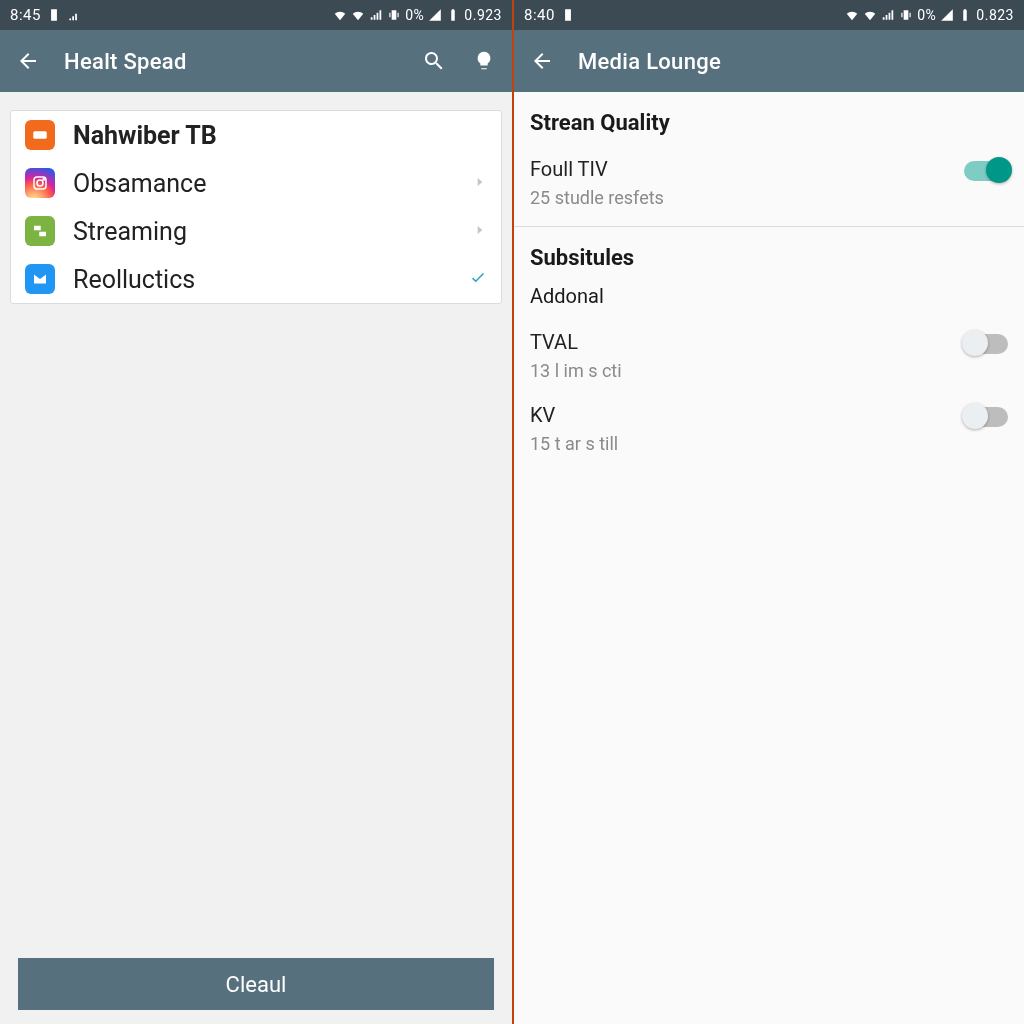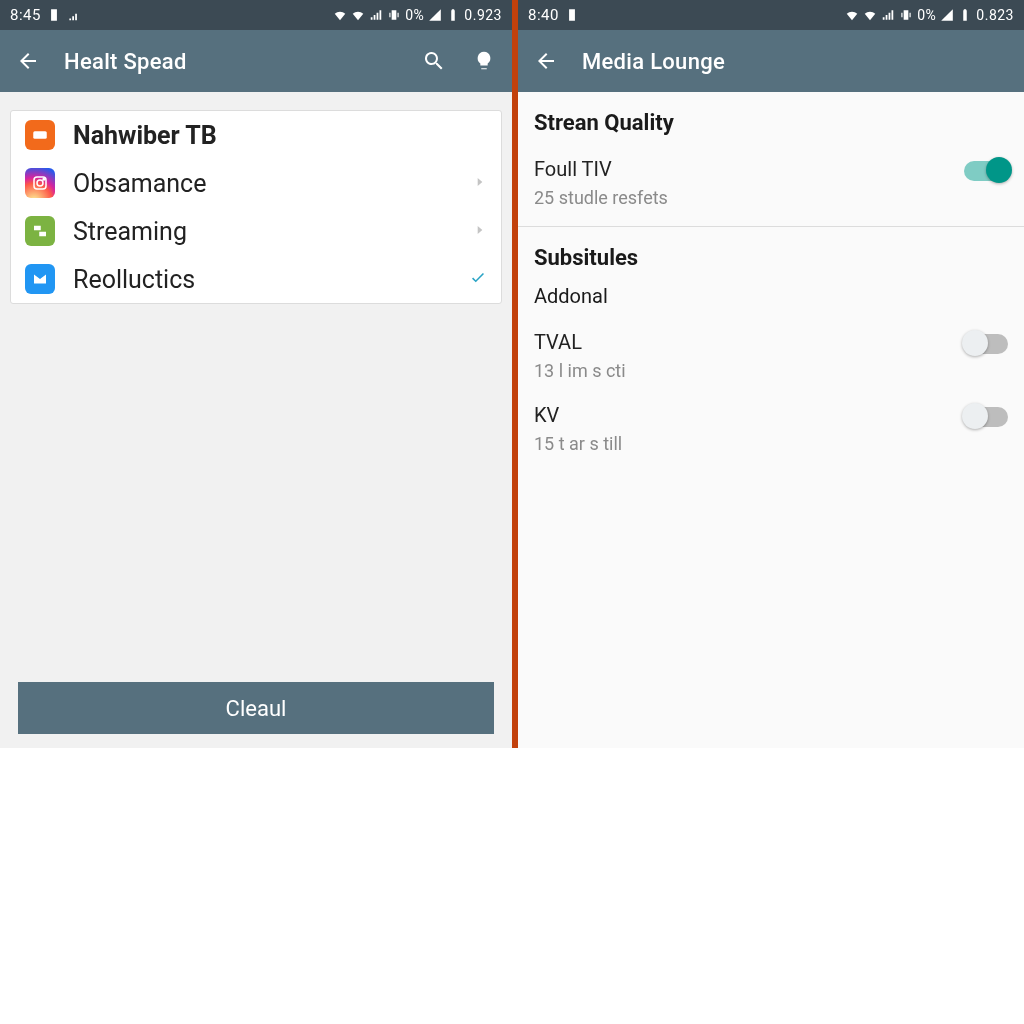--- a/index.html
+++ b/index.html
@@ -6,27 +6,27 @@
   body {
     font-family: Roboto, -apple-system, Helvetica, Arial, sans-serif;
     background: #fff;
     width: 1024px;
     height: 1024px;
     display: flex;
     overflow: hidden;
   }
   .screen {
     width: 512px;
-    height: 748px;
+    height: 1024px;
     display: flex;
     flex-direction: column;
     background: #f1f1f1;
     position: relative;
   }
-  .screen + .screen { border-left: 6px solid #c2410c; }
+  .screen + .screen { border-left: 2px solid #c2410c; }
 
   
   .statusbar {
     height: 30px;
     background: #3c4a54;
     color: #fff;
     display: flex;
     align-items: center;
     padding: 0 10px;
     font-size: 15px;

